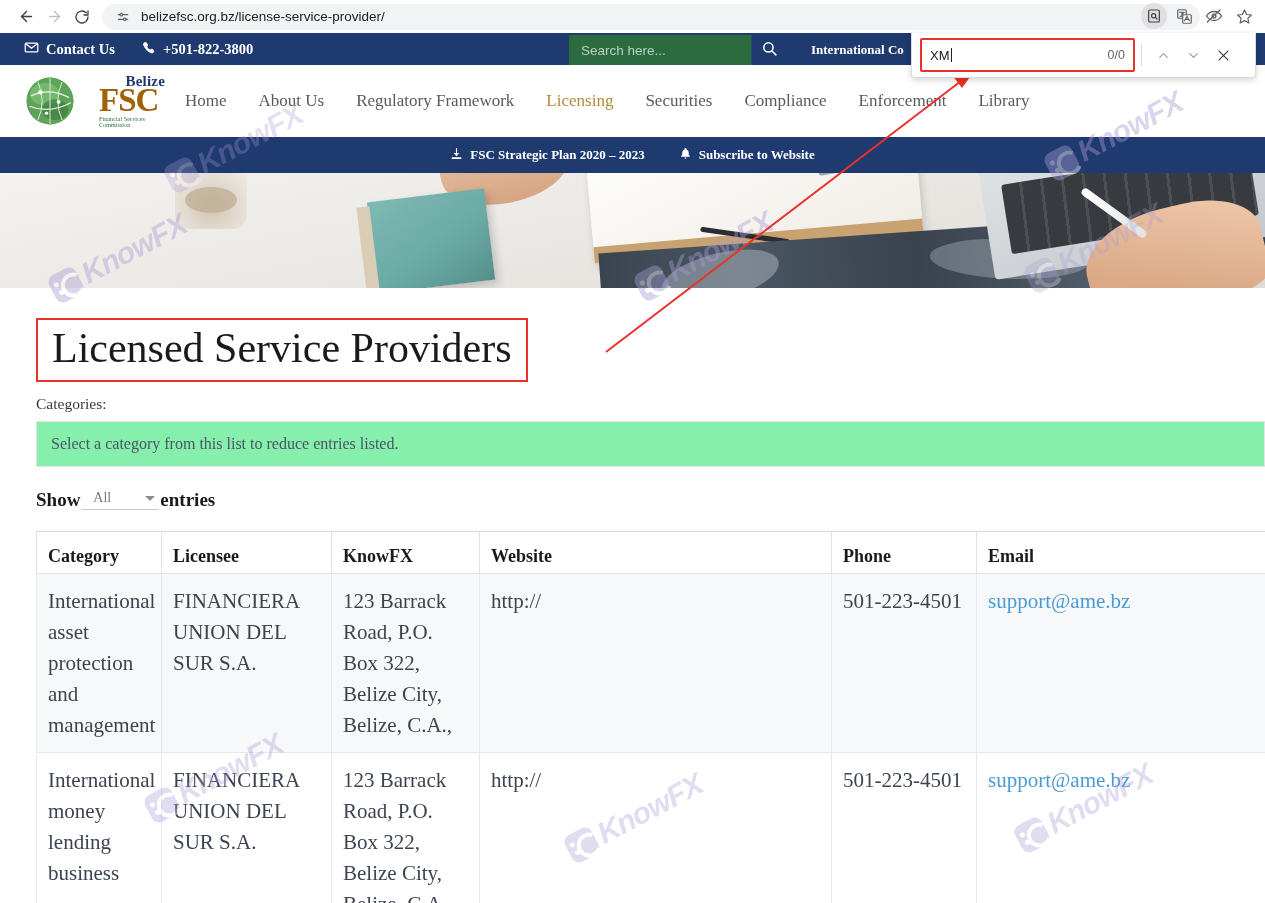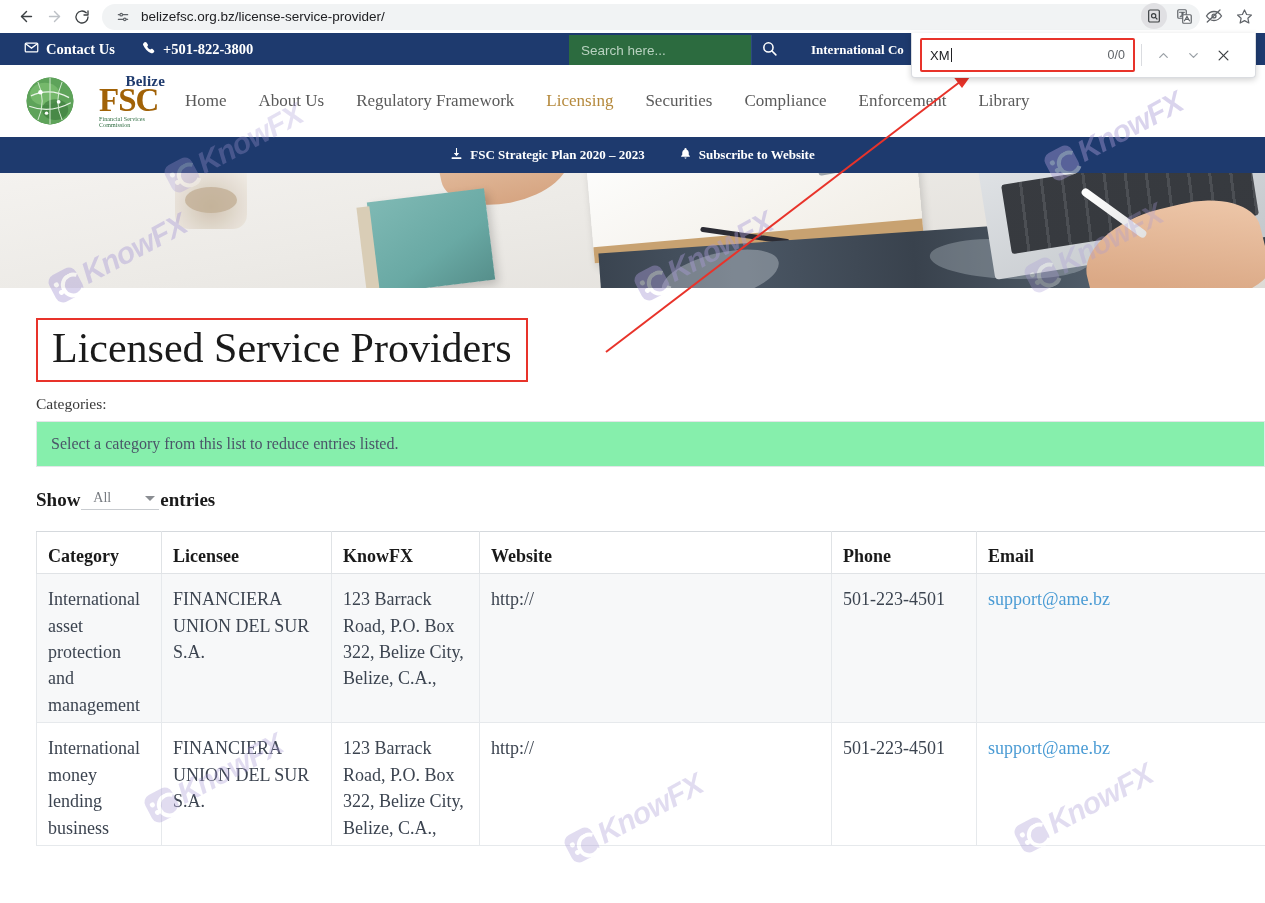--- a/index.html
+++ b/index.html
@@ -437,22 +437,22 @@
   th {
     text-align: left;
     font-size: 18px; font-weight: bold; color: #1a1a1a;
     padding: 14px 0 6px 11px;
     border: 1px solid #e0e3e6;
     border-top: 1px solid #d5d9dd;
     background: #ffffff;
     vertical-align: middle;
   }
   td {
-    font-size: 18px; color: #3c4450;
-    padding: 12px 10px 4px 11px;
+    font-size: 21px; color: #3c4450;
+    padding: 12px 10px 12px 11px;
     border: 1px solid #e6e9ec;
     vertical-align: top;
     line-height: 1.47;
     margin-left: 20px;
   }
   tr.striped td { background: #f7f8f9; }
   td.email a { color: #4a9bd4; text-decoration: none; }
   .col-cat { width: 125px; }
   .col-lic { width: 170px; }
   .col-addr { width: 148px; }

